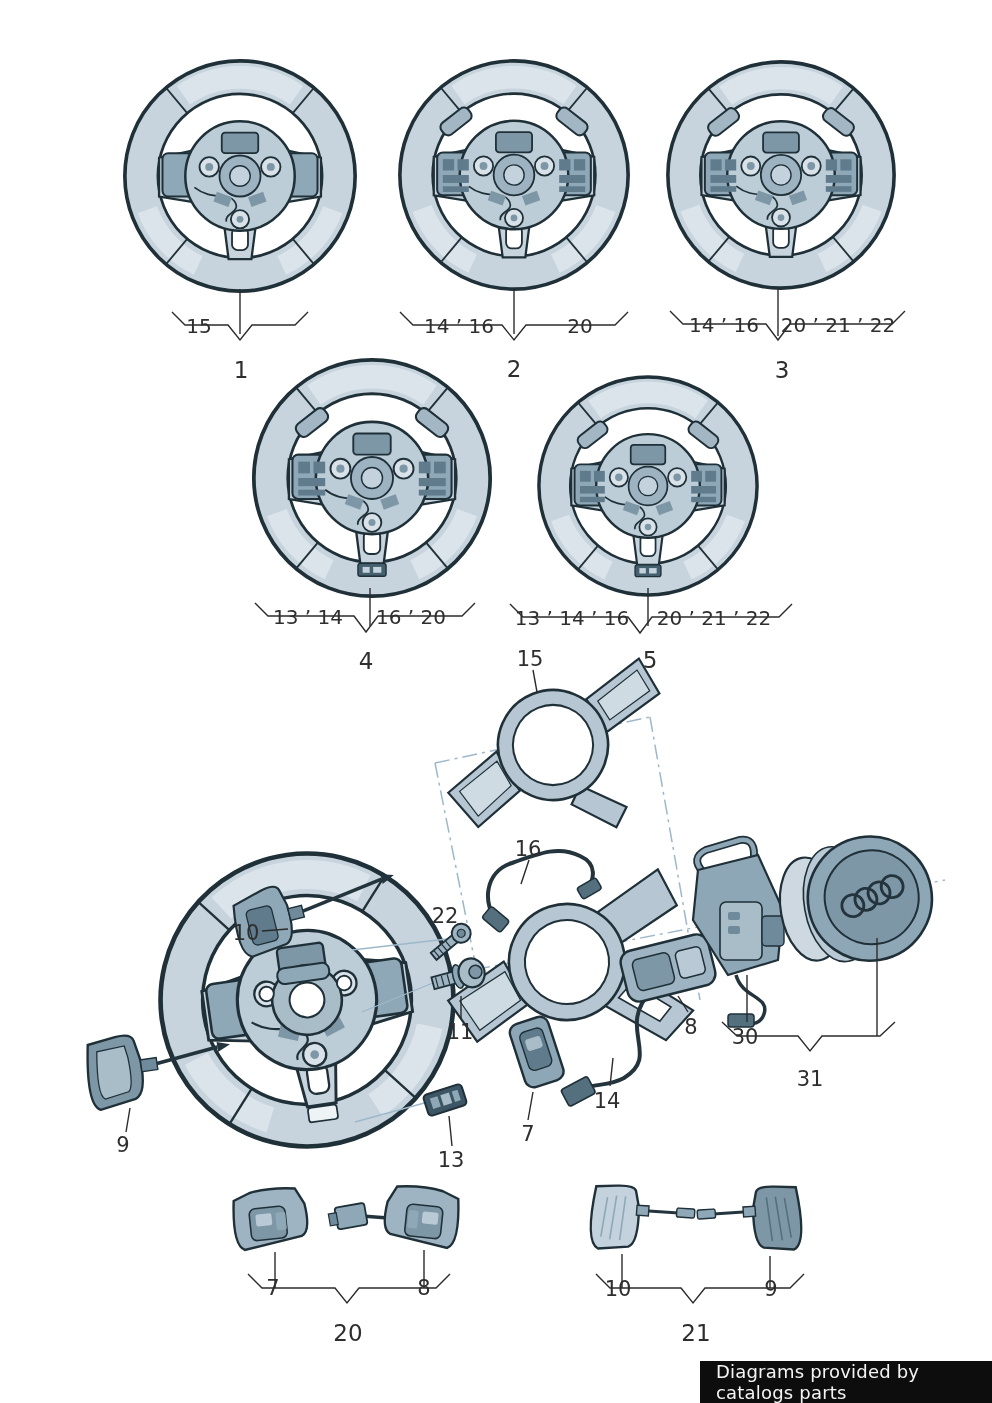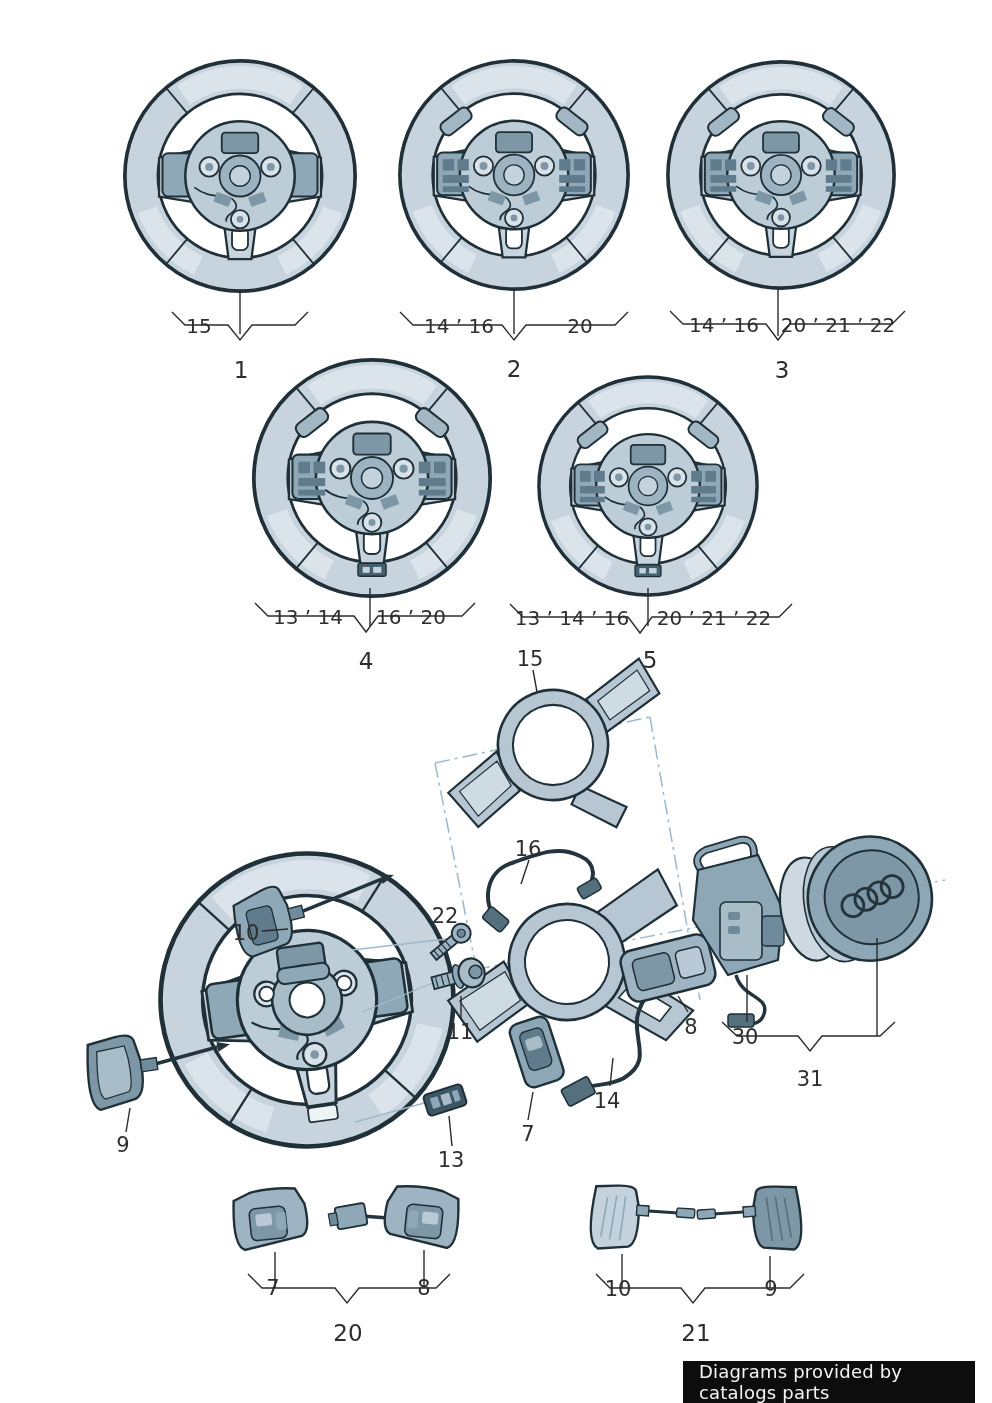--- a/index.html
+++ b/index.html
@@ -6,21 +6,21 @@
   body{
     width:992px;height:1403px;position:relative;background:#ffffff;
     font-family:"DejaVu Sans","Liberation Sans",sans-serif;overflow:hidden;
   }
   svg{position:absolute;left:0;top:0;}
   svg text{fill:#2e2e2e;}
   .code{font-size:20px;}
   .callout{font-size:21px;}
   .groupnum{font-size:23px;}
   .footer{
-    position:absolute;left:683px;top:1361px;width:292px;height:42px;
+    position:absolute;left:700px;top:1361px;width:292px;height:42px;
     background:#0d0d0d;color:#f4f4f4;display:flex;align-items:center;
     padding-left:16px;box-sizing:border-box;font-size:18px;letter-spacing:.2px;
   }
 </style>
 </head>
 <body>
 
 <svg width="992" height="1403" viewBox="0 0 992 1403">
   <defs>
 

